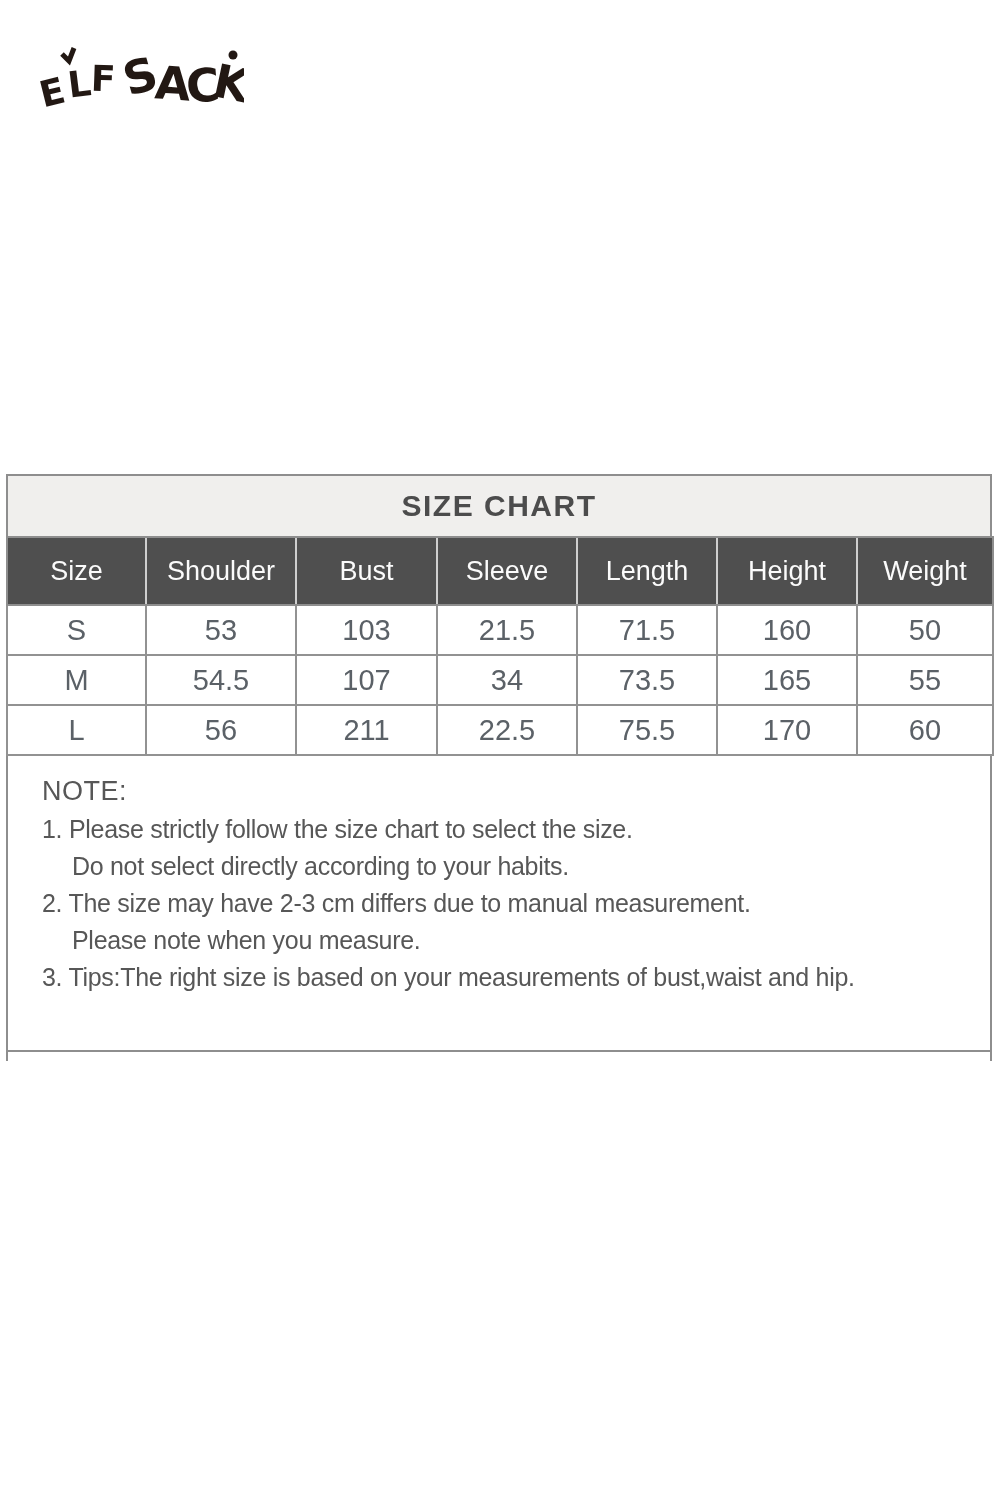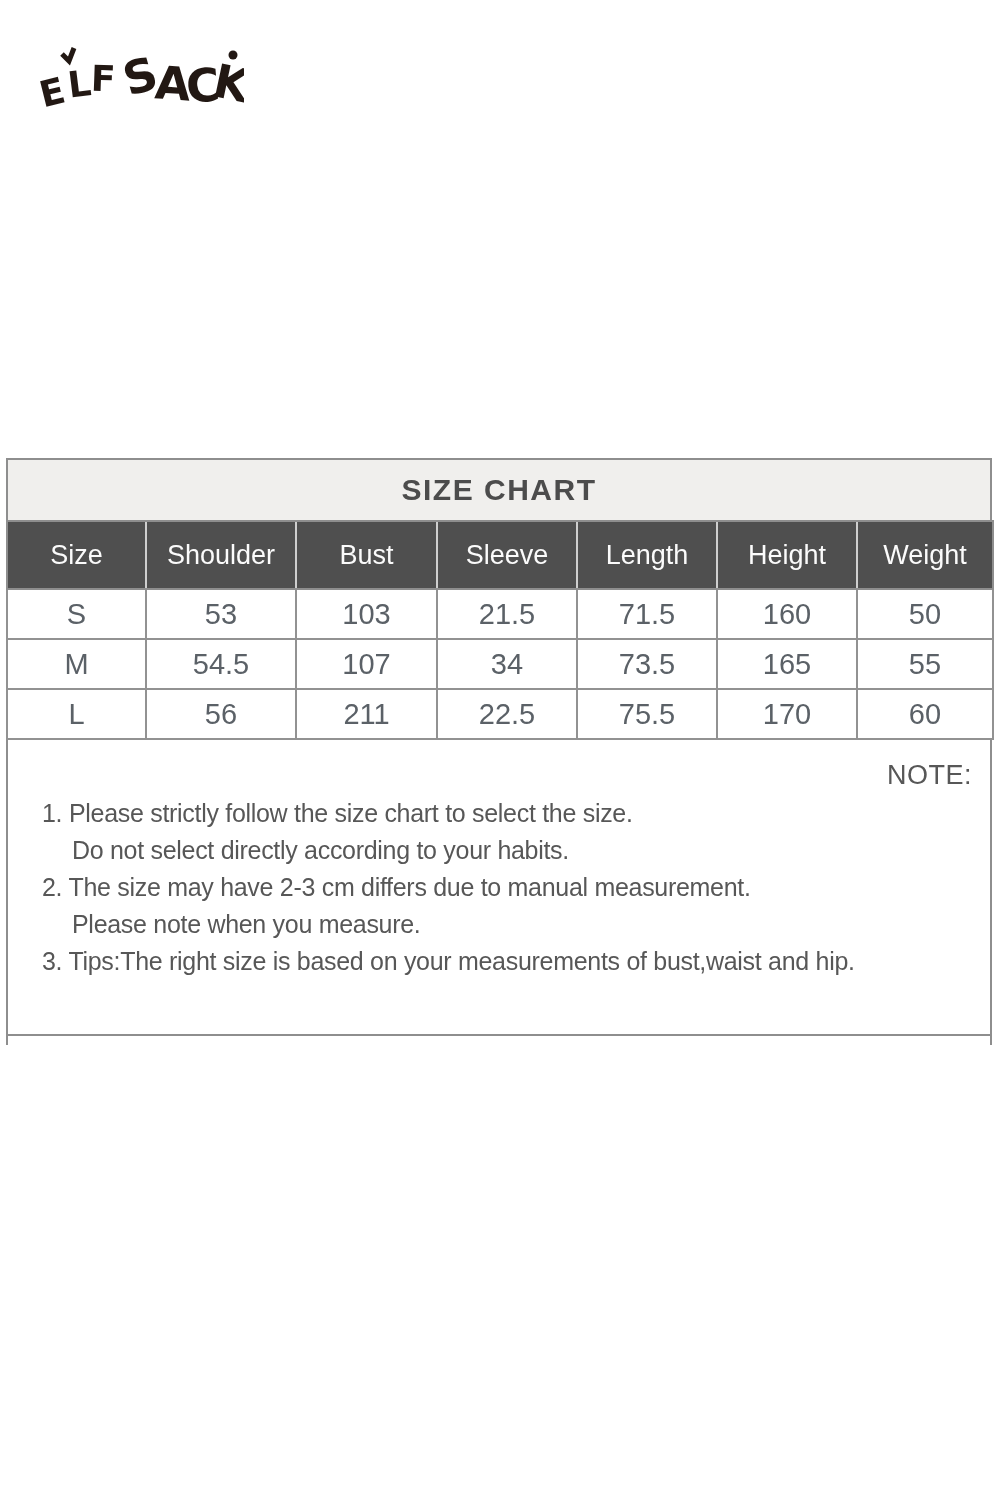--- a/index.html
+++ b/index.html
@@ -39,20 +39,21 @@
     background: #f0efed;
     border: 2px solid #8e8e8e;
     border-bottom: none;
     display: flex;
     align-items: center;
     justify-content: center;
     font-size: 30px;
     font-weight: bold;
     letter-spacing: 1.5px;
     color: #4c4c4c;
+    margin-top: 16px;
   }
   table.size-table {
     width: 100%;
     border-collapse: collapse;
     table-layout: fixed;
     border: 2px solid #8e8e8e;
   }
   table.size-table th {
     background: #4f4f4f;
     color: #fbfbfb;
@@ -82,21 +83,20 @@
     color: #575757;
     font-size: 25px;
     line-height: 37px;
     letter-spacing: -0.3px;
     overflow: hidden;
   }
   .note-heading {
     font-size: 27px;
     line-height: 40px;
     letter-spacing: 0.5px;
-    text-align: right;
   }
   .note-line { white-space: nowrap; }
   .note-line.indent { padding-left: 30px; }
 
   
   .bottom-stub {
     height: 9px;
     border-left: 2px solid #8e8e8e;
     border-right: 2px solid #8e8e8e;
   }

